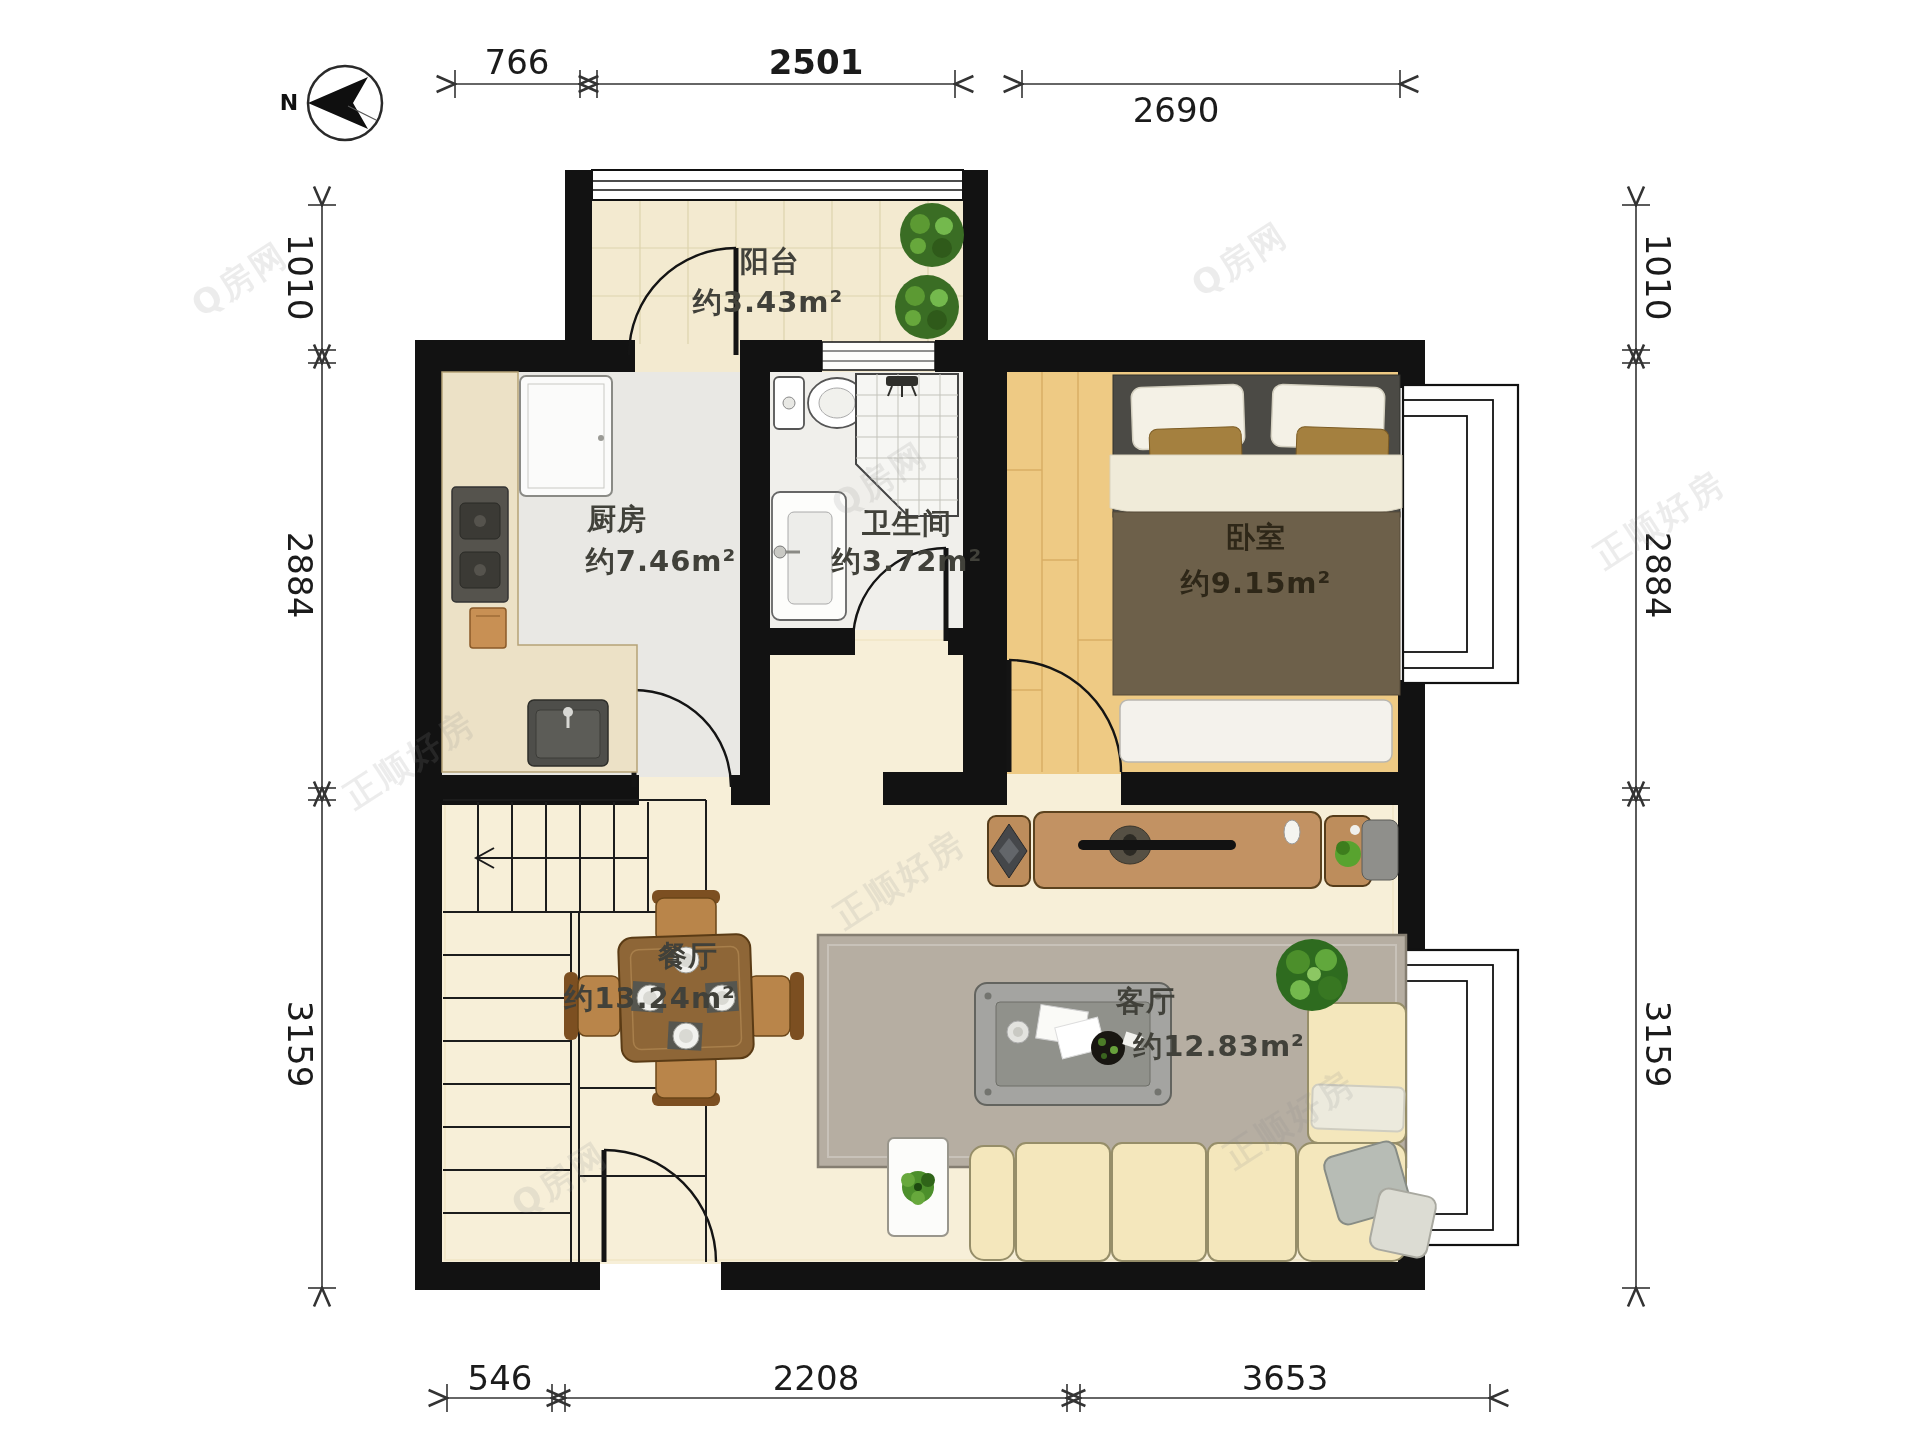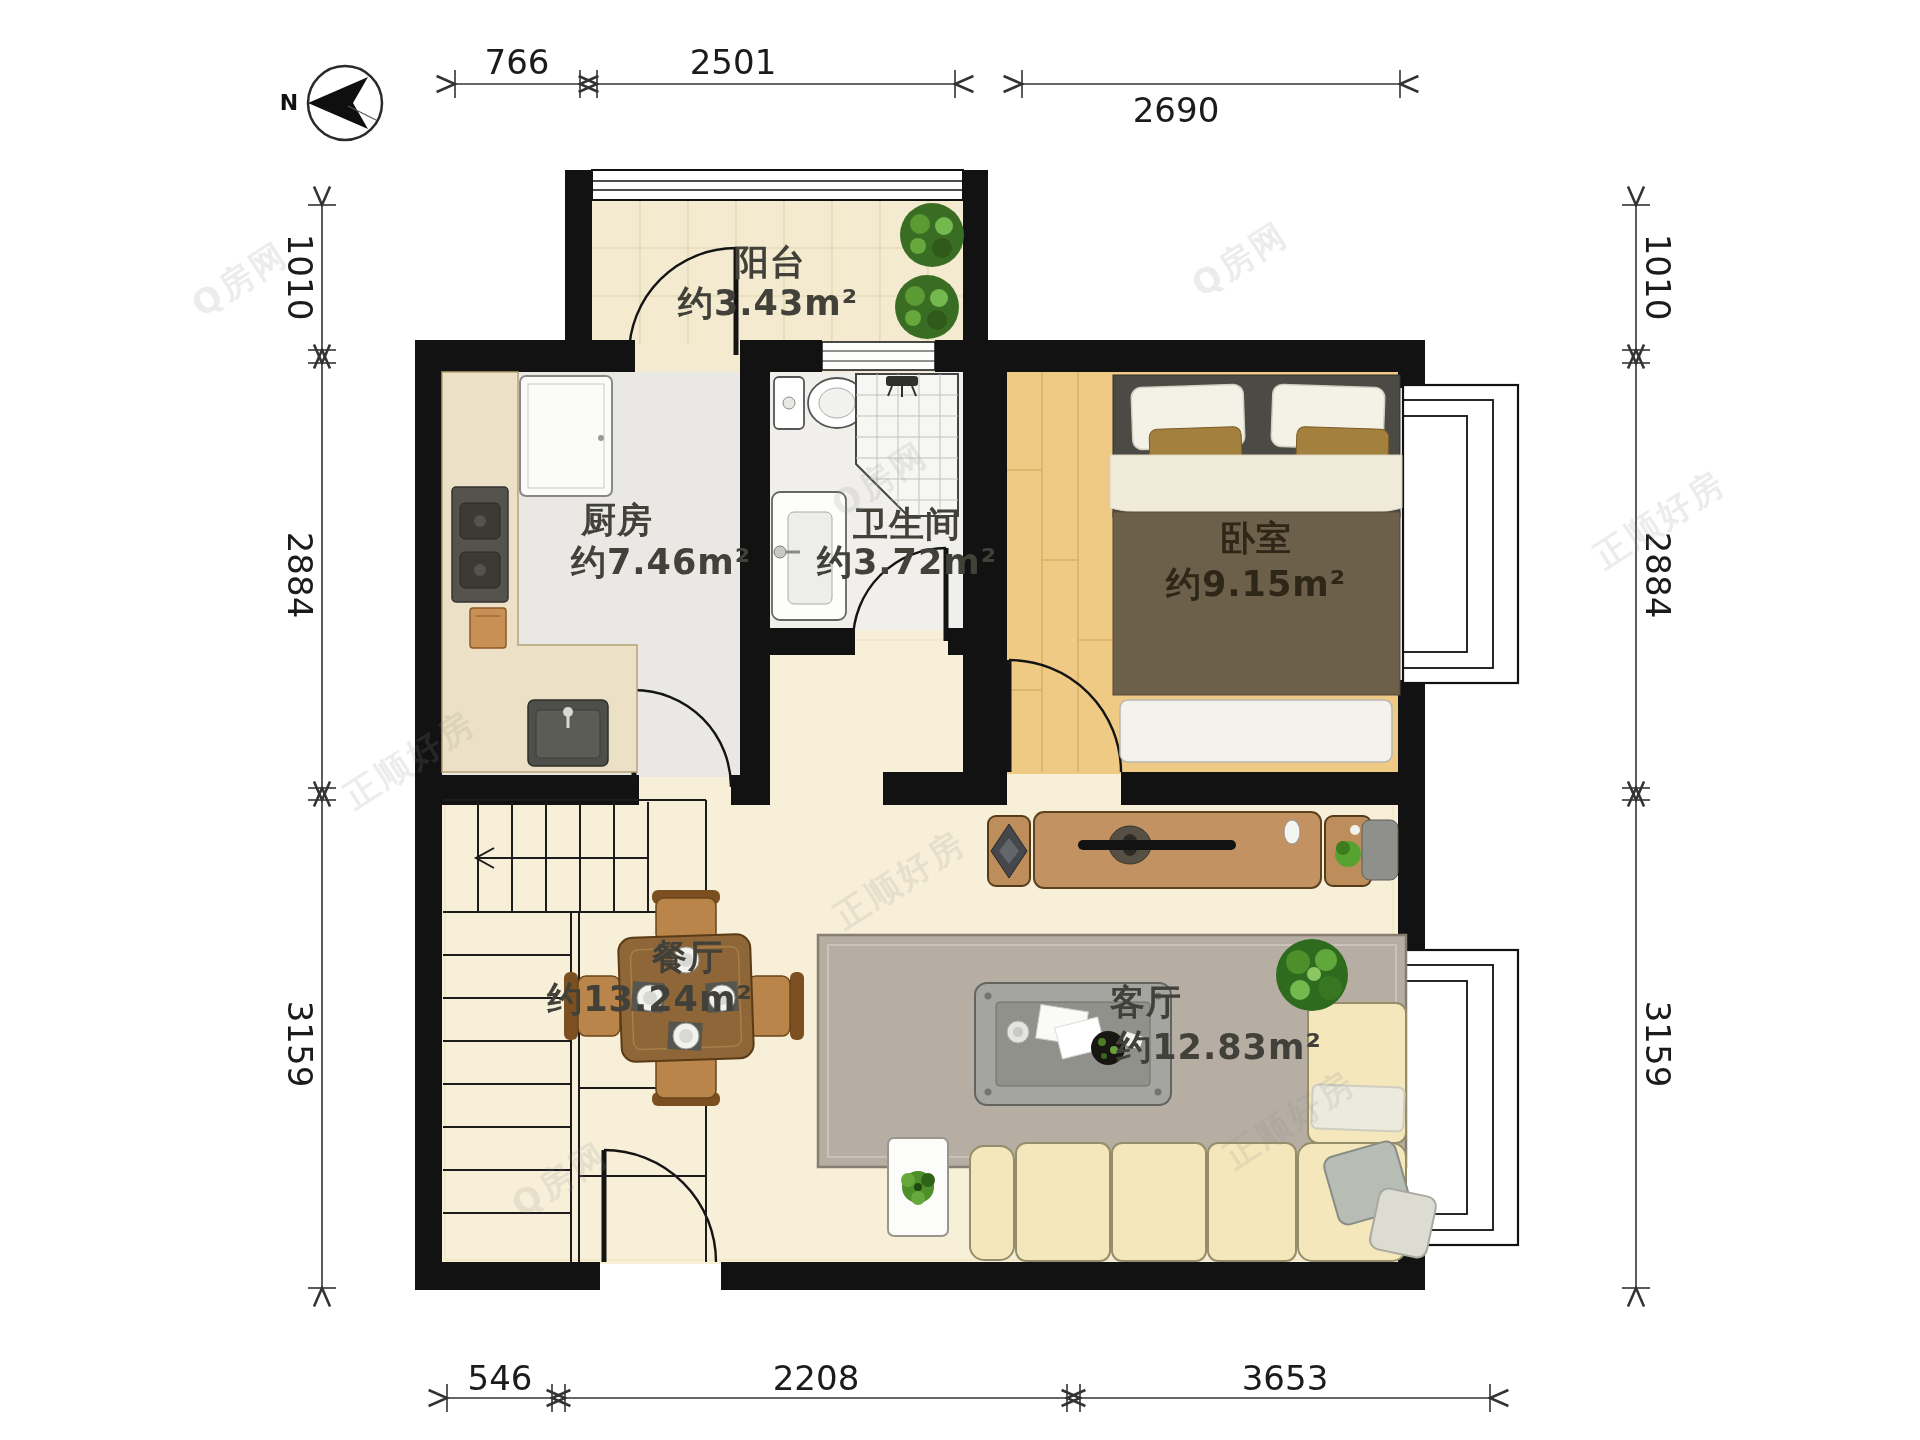--- a/index.html
+++ b/index.html
@@ -1,20 +1,20 @@
 <!DOCTYPE html>
 <html><head>
 <meta charset="utf-8">
 <style>
   html,body{margin:0;padding:0;background:#ffffff;}
   .stage{position:relative;width:1920px;height:1440px;background:#ffffff;overflow:hidden;
          font-family:"DejaVu Sans","Liberation Sans",sans-serif;}
   .stage svg{position:absolute;left:0;top:0;}
   .lbl{position:absolute;transform:translate(-50%,-50%);white-space:nowrap;pointer-events:none;}
-  .rm{font-size:35px;font-weight:600;color:#41413a;letter-spacing:1px;}
+  .rm{font-size:29px;font-weight:600;color:#41413a;letter-spacing:1px;}
   .rm-dark{color:#2e2718;}
   .dim{font-size:34px;font-weight:400;color:#1b1b1b;}
   .dimv{transform:translate(-50%,-50%) rotate(90deg);}
   .north{font-size:22px;font-weight:700;color:#111;}
   .wm{font-size:34px;font-weight:600;color:#8f8f8f;opacity:.16;
       transform:translate(-50%,-50%) rotate(-33deg);letter-spacing:3px;}
 </style>
 </head>
 <body>
 
@@ -387,21 +387,21 @@
   <g>
     <circle cx="345" cy="103" r="37" fill="#ffffff" stroke="#2a2a2a" stroke-width="2.5"></circle>
     <path d="M308,103 L368,77 L353,103 L368,129 Z" fill="#0f0f0f"></path>
     <line x1="348" y1="106" x2="376" y2="120" stroke="#555" stroke-width="1.2"></line>
   </g>
 </svg>
 
 <div class="lbl north" style="left:289px;top:102px;">N</div>
 
 <div class="lbl dim" style="left:517px;top:62px;">766</div>
-<div class="lbl dim" style="left:733px;top:62px;">2501</div>
+<div class="lbl dim" style="left:816px;top:62px;font-weight:bold;">2501</div>
 <div class="lbl dim" style="left:1176px;top:62px;margin-top:48px;">2690</div>
 
 <div class="lbl dim" style="left:500px;top:1378px;">546</div>
 <div class="lbl dim" style="left:816px;top:1378px;">2208</div>
 <div class="lbl dim" style="left:1285px;top:1378px;">3653</div>
 
 <div class="lbl dim dimv" style="left:300px;top:277px;">1010</div>
 <div class="lbl dim dimv" style="left:300px;top:575px;">2884</div>
 <div class="lbl dim dimv" style="left:300px;top:1044px;">3159</div>
 

